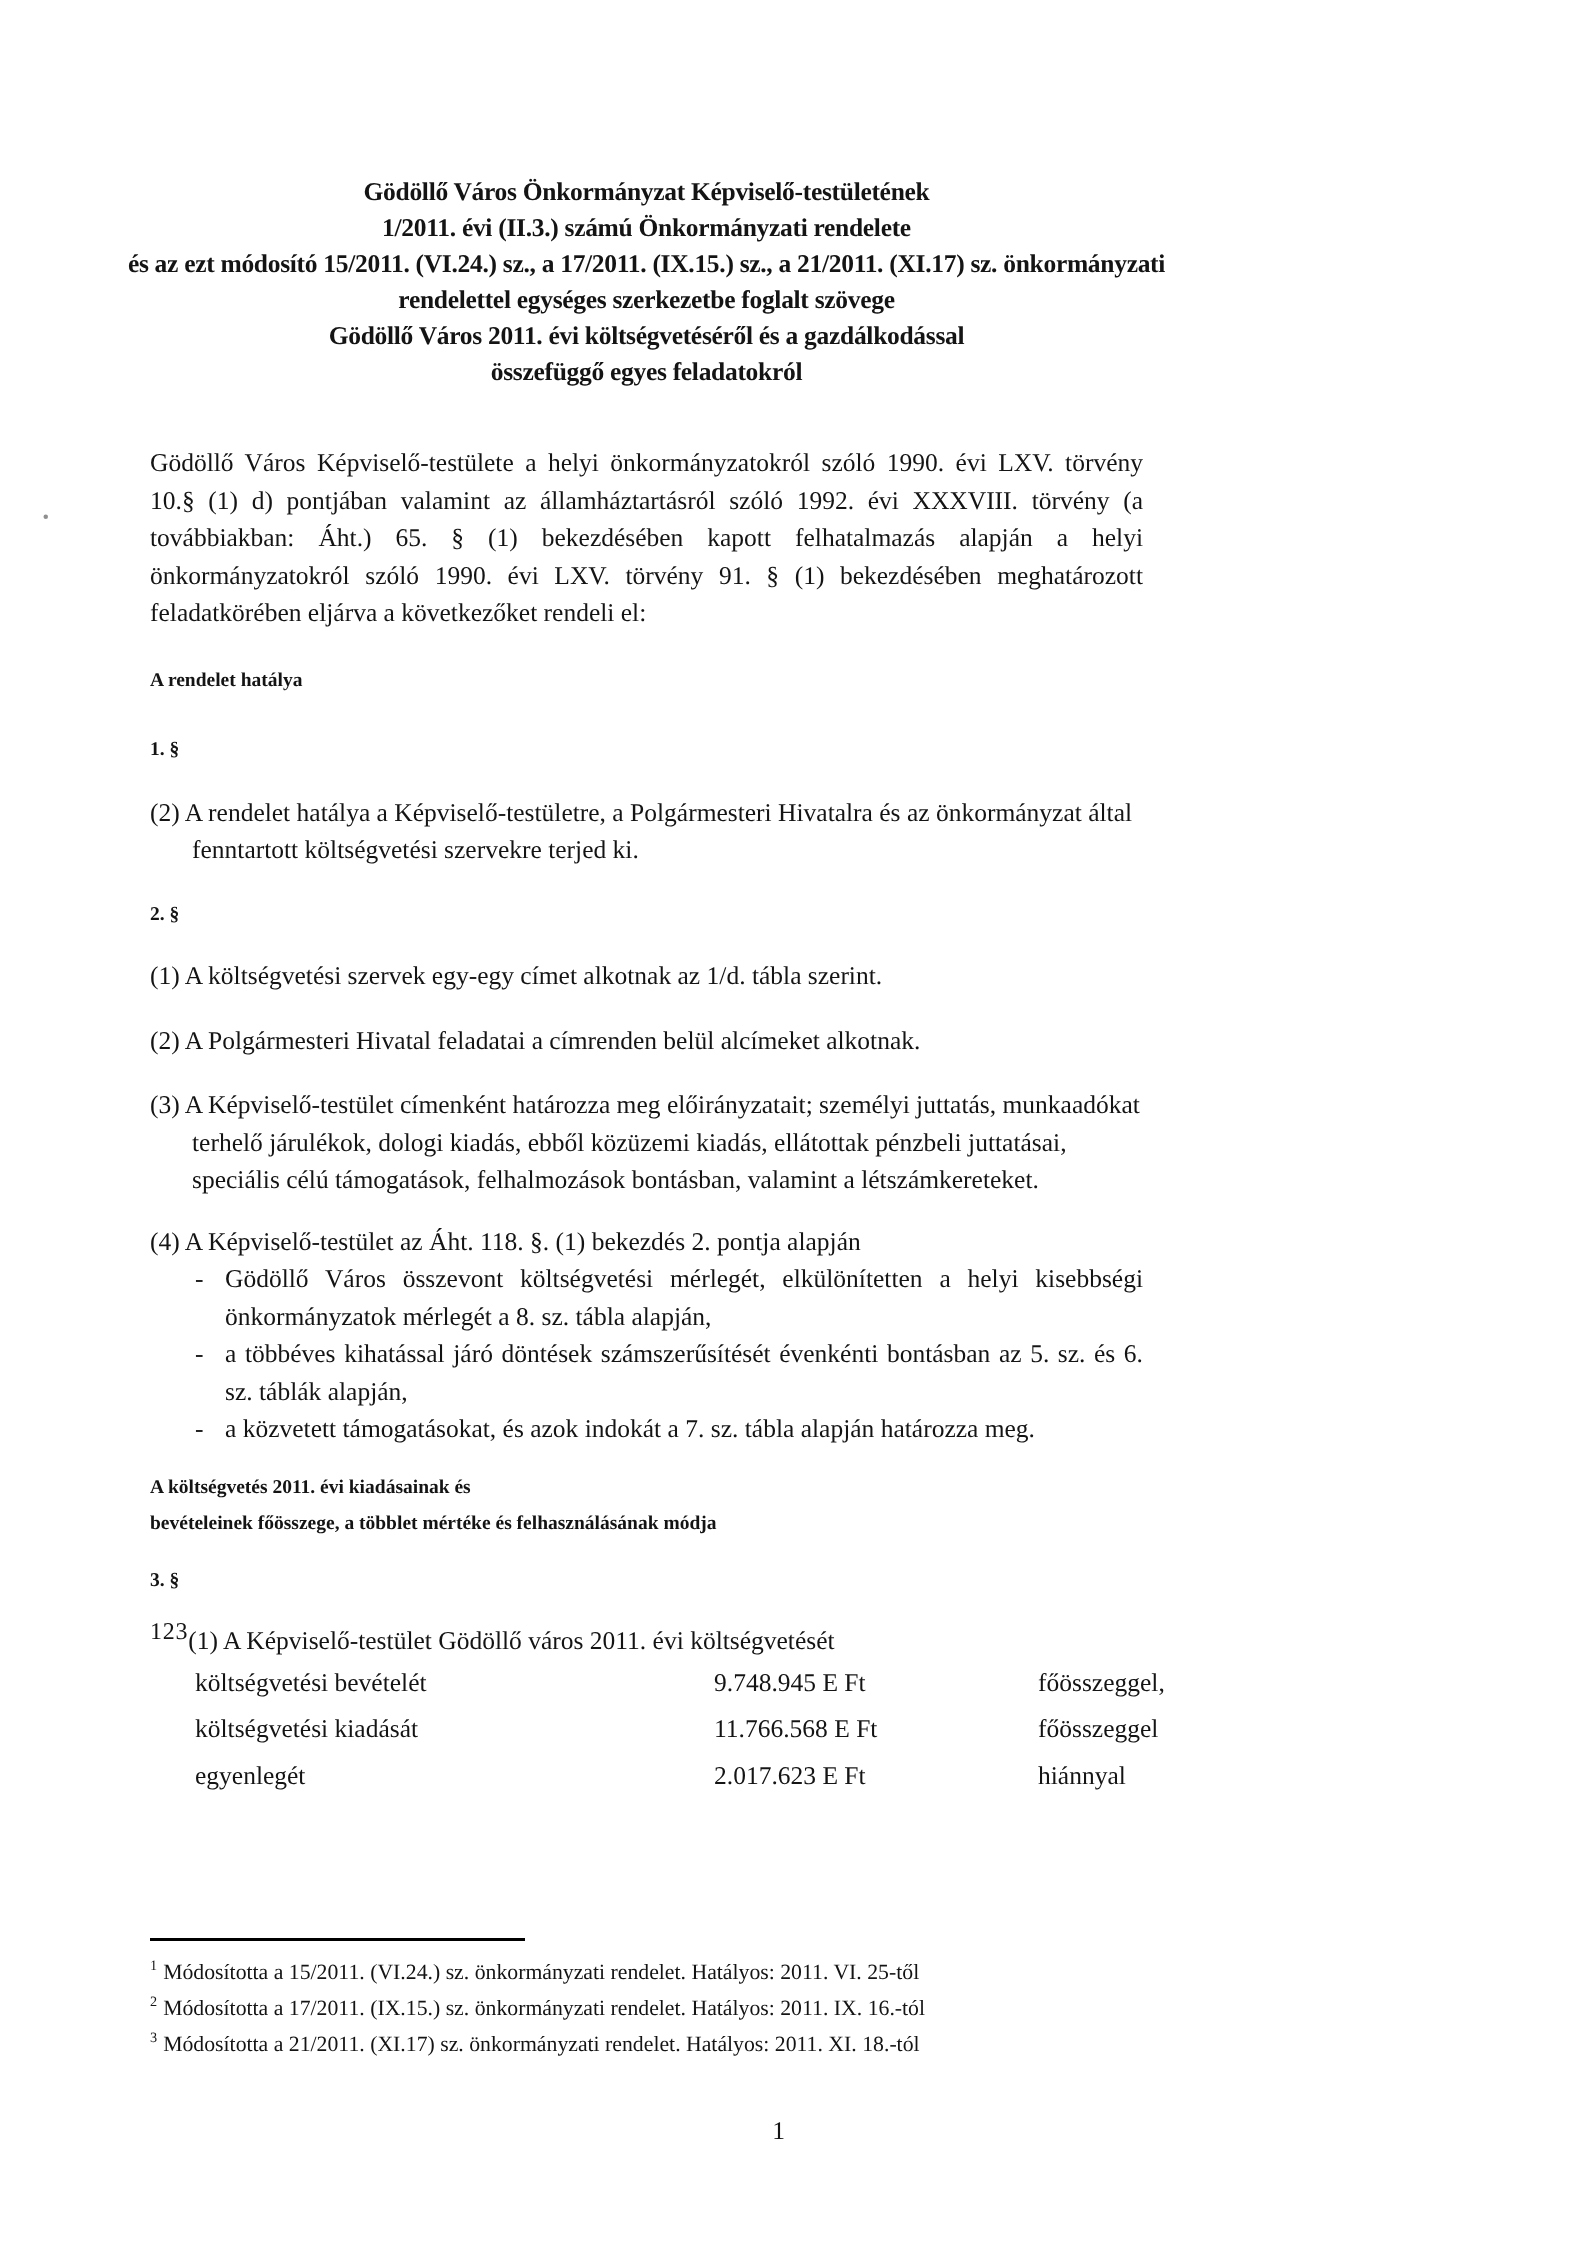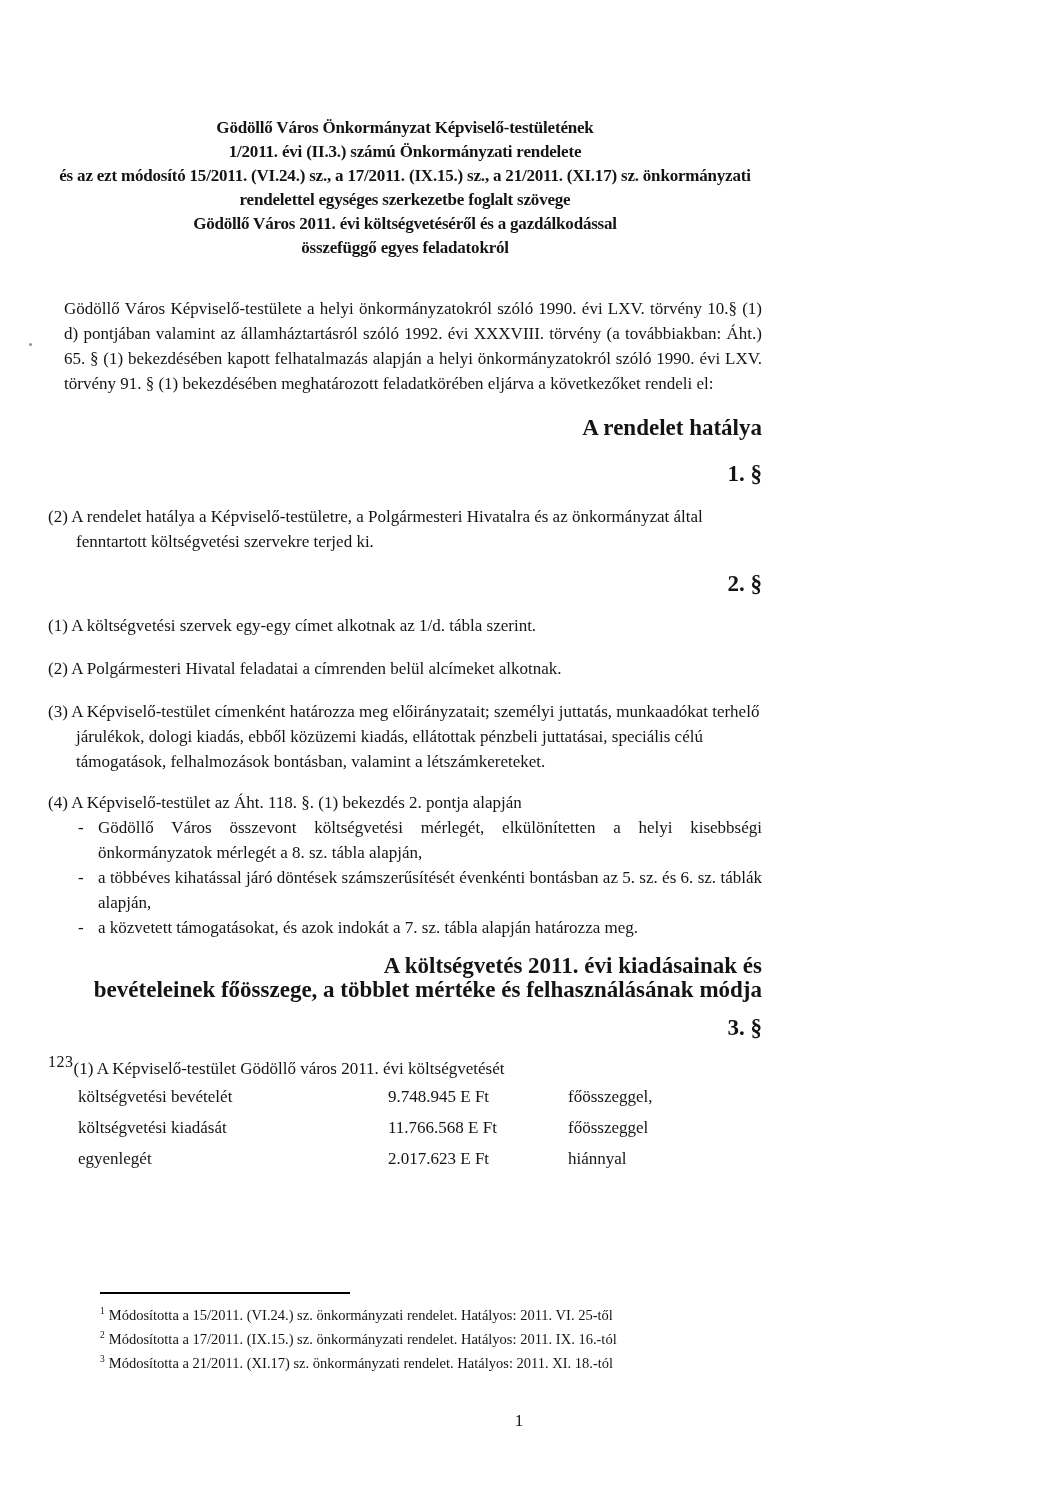--- a/index.html
+++ b/index.html
@@ -1,57 +1,57 @@
 <!DOCTYPE html>
 <html><head>
 <meta charset="utf-8">
 <style>
   html,body { margin:0; padding:0; background:#ffffff; }
   .page {
     position:relative;
     width:884px; height:1497px;
     box-sizing:border-box;
-    padding:116px 122px 0 48px;
+    padding:116px 122px 0 100px;
     background:#ffffff;
     color:#141414;
     font-family:"Liberation Serif","DejaVu Serif",serif;
     font-size:17px;
     line-height:25px;
     overflow:hidden;
   }
   .title-block {
     text-align:center;
     font-weight:bold;
     font-size:17px;
     line-height:24px;
     letter-spacing:-0.2px;
     margin:0 -18px 36px -18px;
   }
   .t-line { white-space:nowrap; }
-  .preamble { margin:0 0 20px 16px; text-align:justify; }
-  .center-bold { text-align:right; font-weight:bold; font-size:23px; line-height:24px; }
+  .preamble { margin:0 0 20px 0; text-align:justify; }
+  .center-bold { text-align:left; font-weight:bold; font-size:13px; line-height:24px; }
   .h1a { margin:0; }
   .n1  { margin:22px 0 18px 0; }
   .h2a { margin:0; }
   .n2  { margin:16px 0 17px 0; }
   .h3a { margin:14px 0 0 0; }
   .n3  { margin:14px 0 16px 0; }
   .para { margin:0 0 18px 0; }
   .hang { padding-left:28px; text-indent:-28px; }
   .mb4  { margin-bottom:4px; }
   .mb16 { margin-bottom:16px; }
   .mb0  { margin-bottom:0; }
   ul.bullets { list-style:none; margin:0; padding:0; }
   ul.bullets li { display:flex; padding-left:30px; }
   .b-dash { flex:none; width:20px; }
   .b-text { flex:1; text-align:justify; }
   .intro { margin:0; }
   .fn-ref-sup { font-size:16px; line-height:0; vertical-align:super; letter-spacing:0.5px; }
   .budget { margin-left:30px; }
-  .budget-row { display:grid; grid-template-columns:310px 142px auto; line-height:31px; }
+  .budget-row { display:grid; grid-template-columns:310px 142px auto; line-height:31px;gap:36px; }
   .budget-amt { text-align:left; }
   .budget-qual { padding-left:38px; }
   .footnotes {
     position:absolute; left:100px; top:1292px; width:680px;
     font-size:14.5px; line-height:24px;
   }
   .fn-rule { width:250px; border-top:2px solid #000; margin-bottom:9px; }
   .fn sup { font-size:9.5px; line-height:0; vertical-align:super; margin-right:4px; }
   .page-number {
     position:absolute; top:1408px; left:0; width:1038px;

